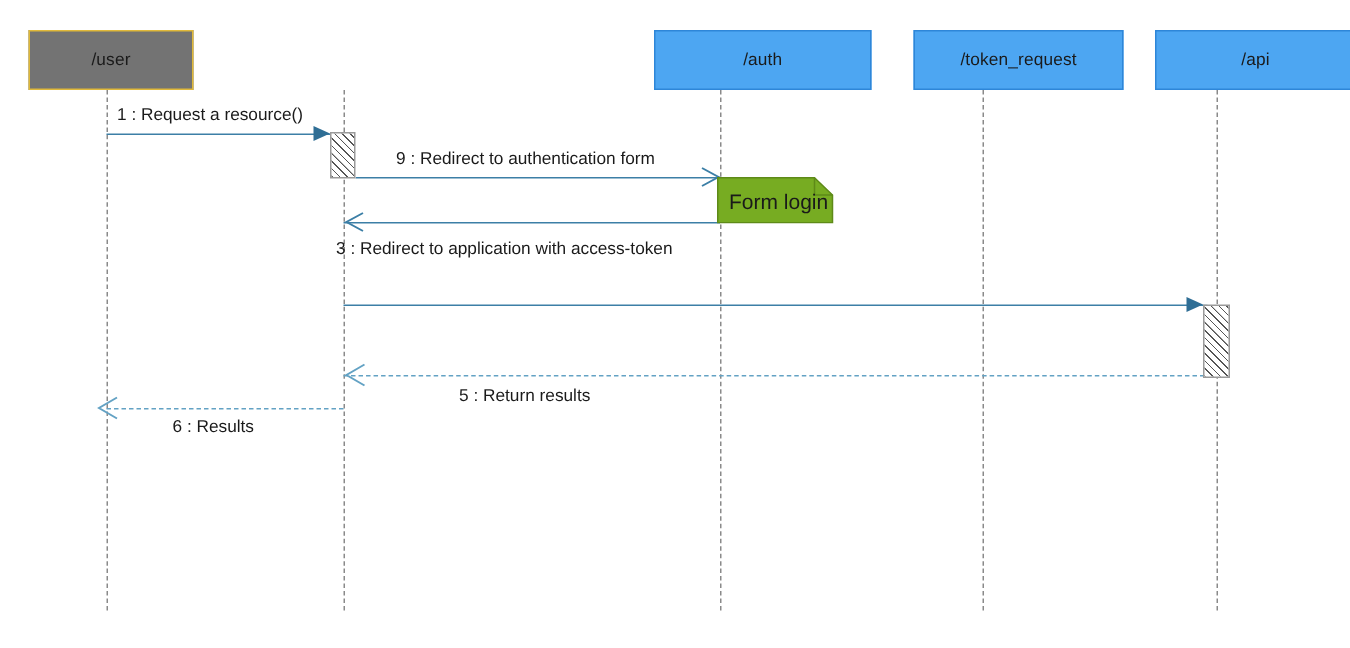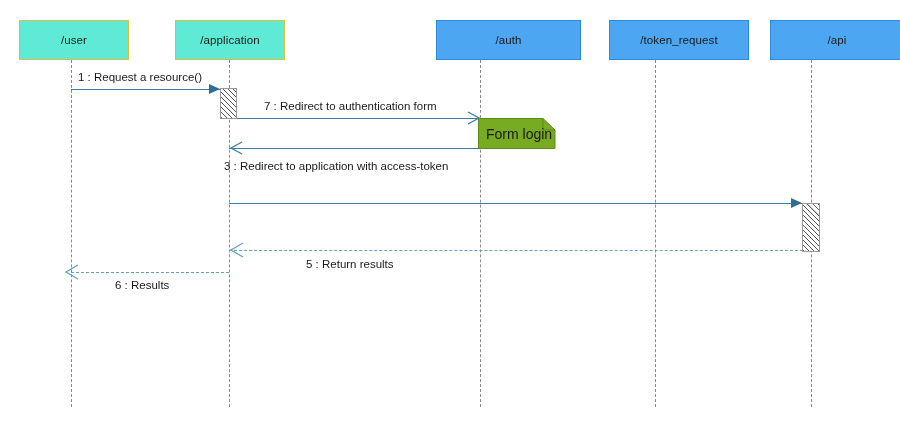--- a/index.html
+++ b/index.html
@@ -4,21 +4,21 @@
 <style>
   html,body{margin:0;padding:0;background:#ffffff;}
   body{width:900px;height:432px;overflow:hidden;
        font-family:"Liberation Sans","DejaVu Sans",sans-serif;}
   #canvas{position:relative;width:900px;height:432px;background:#fff;}
 
   
   .participant{position:absolute;box-sizing:border-box;
     display:flex;align-items:center;justify-content:center;
     font-size:11.5px;color:#1a1a1a;letter-spacing:.1px;}
-  .participant.actor{background:#5eead4;border:1px solid #E0B93A;}
+  .participant.actor{background:#737373;border:1px solid #E0B93A;}
   .participant.service{background:#4DA6F2;border:1px solid #2E86D8;margin-left:24px;}
 
   
   .lifeline{position:absolute;width:0;border-left:1px dashed #8a8a8a;}
 
   
   .activation{position:absolute;box-sizing:border-box;border:1px solid #9a9a9a;
     background-color:#ffffff;
     background-image:repeating-linear-gradient(45deg,
        #555 0px,#555 0.7px,
@@ -52,23 +52,20 @@
   <div class="lifeline" style="left:71px;top:60px;height:347px;"></div>
   <div class="lifeline" style="left:229px;top:60px;height:347px;"></div>
   <div class="lifeline" style="left:480px;top:60px;height:347px;"></div>
   <div class="lifeline" style="left:655px;top:60px;height:347px;"></div>
   <div class="lifeline" style="left:811px;top:60px;height:347px;"></div>
 
   <div class="participant actor" style="left:19px;top:20px;width:110px;height:40px;">
     <span>/user</span>
   </div>
 
-  <div class="participant actor" style="left:175px;top:20px;width:110px;height:40px;">
-    <span>/application</span>
-  </div>
 
   <div class="participant service" style="left:412px;top:20px;width:145px;height:40px;">
     <span>/auth</span>
   </div>
 
   <div class="participant service" style="left:585px;top:20px;width:140px;height:40px;">
     <span>/token_request</span>
   </div>
 
   <div class="participant service" style="left:746px;top:20px;width:134px;height:40px;">
@@ -76,21 +73,21 @@
   </div>
 
   <div class="msg solid" style="left:71px;top:89px;width:152px;"></div>
   <div class="arrowhead filled-right" style="left:209px;top:83.5px;"></div>
   <div class="msg-label" style="left:78px;top:71px;">1 : Request a resource()</div>
 
   <div class="msg solid" style="left:237px;top:118px;width:243px;"></div>
   <svg class="vhead" width="14" height="14" style="left:467px;top:111px;">
     <polyline points="1,1 12,7 1,13" fill="none" stroke="#3C7FA6" stroke-width="1.3"></polyline>
   </svg>
-  <div class="msg-label" style="left:264px;top:100px;">7 : Redirect to authentication form</div>
+  <div class="msg-label" style="left:264px;top:100px;">9 : Redirect to authentication form</div>
 
   <div class="msg solid" style="left:229px;top:148px;width:251px;"></div>
   <svg class="vhead" width="14" height="14" style="left:229px;top:141px;">
     <polyline points="13,1 2,7 13,13" fill="none" stroke="#3C7FA6" stroke-width="1.3"></polyline>
   </svg>
   <div class="msg-label" style="left:224px;top:160px;">3 : Redirect to application with access-token</div>
 
   <div class="msg solid" style="left:229px;top:203px;width:576px;"></div>
   <div class="arrowhead filled-right" style="left:791px;top:197.5px;"></div>
 

